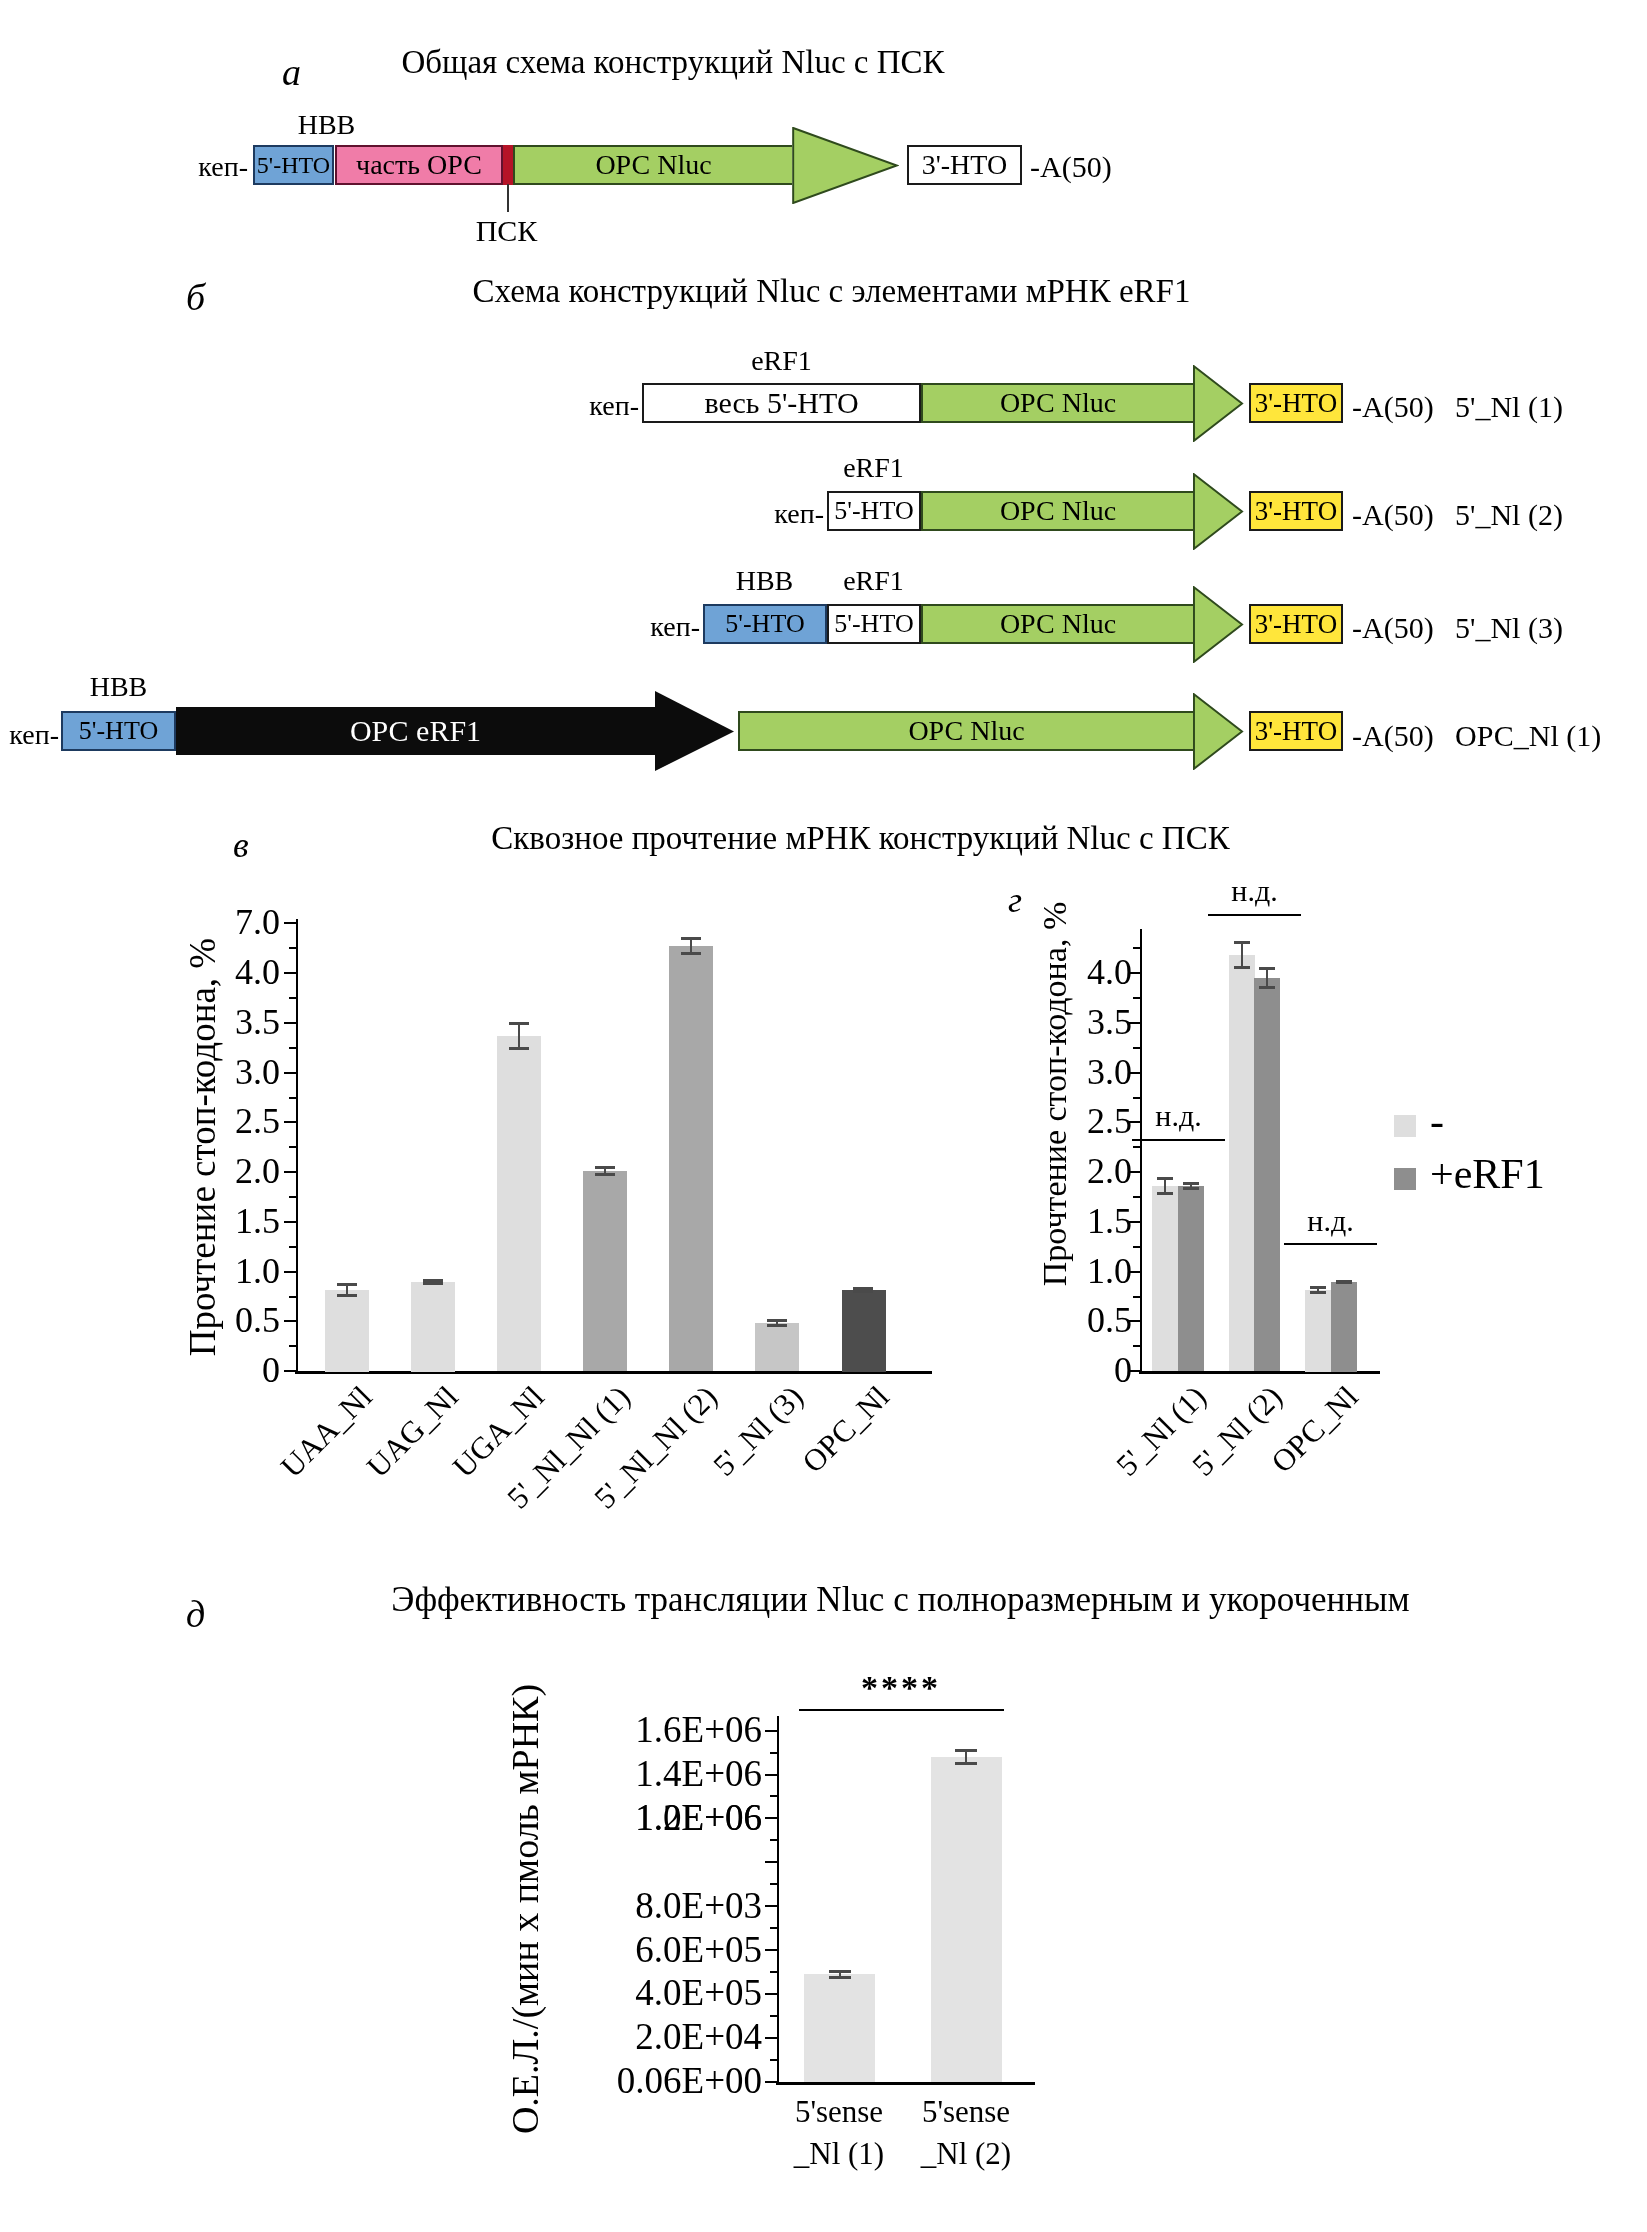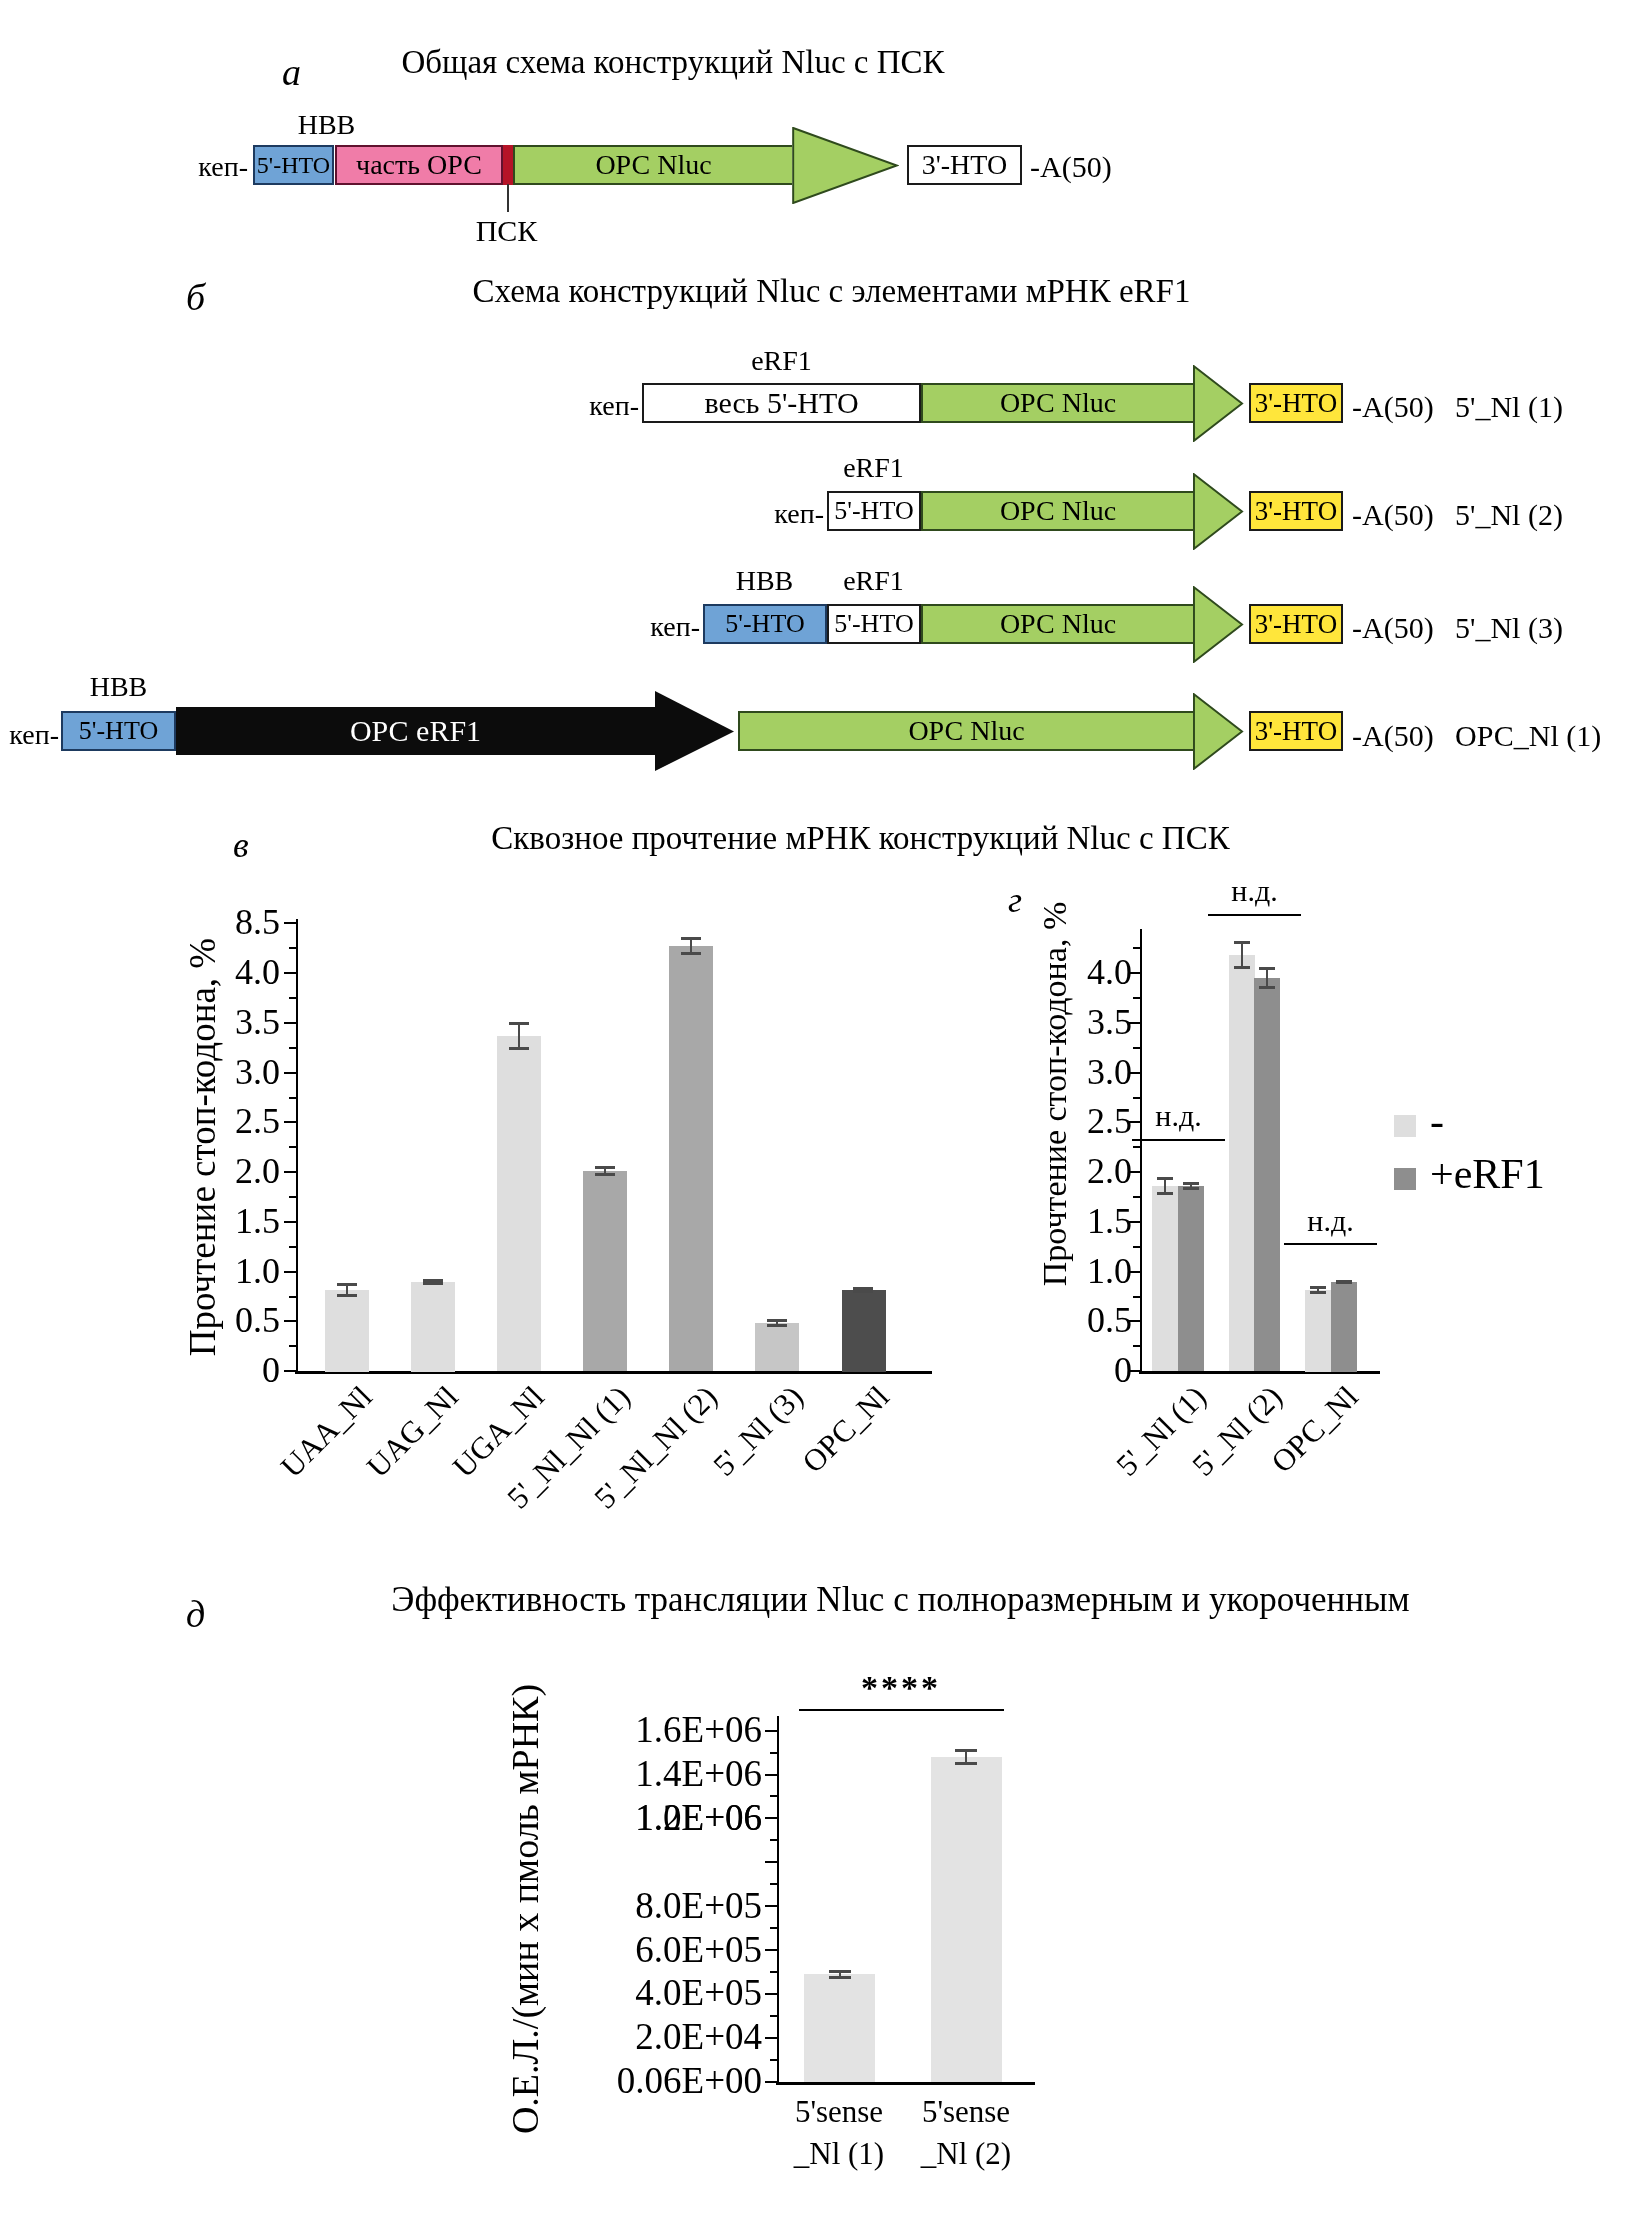--- a/index.html
+++ b/index.html
@@ -117,21 +117,21 @@
     <div style="position: absolute; left: 151px; top: 1150px; width: 129px; text-align: right; font-size: 36px; white-space: nowrap;">2.0</div>
     <div style="position: absolute; left: 284px; top: 1121px; width: 12px; height: 2px; background: rgb(0, 0, 0);"></div>
     <div style="position: absolute; left: 151px; top: 1100px; width: 129px; text-align: right; font-size: 36px; white-space: nowrap;">2.5</div>
     <div style="position: absolute; left: 284px; top: 1072px; width: 12px; height: 2px; background: rgb(0, 0, 0);"></div>
     <div style="position: absolute; left: 151px; top: 1051px; width: 129px; text-align: right; font-size: 36px; white-space: nowrap;">3.0</div>
     <div style="position: absolute; left: 284px; top: 1022px; width: 12px; height: 2px; background: rgb(0, 0, 0);"></div>
     <div style="position: absolute; left: 151px; top: 1001px; width: 129px; text-align: right; font-size: 36px; white-space: nowrap;">3.5</div>
     <div style="position: absolute; left: 284px; top: 972px; width: 12px; height: 2px; background: rgb(0, 0, 0);"></div>
     <div style="position: absolute; left: 151px; top: 951px; width: 129px; text-align: right; font-size: 36px; white-space: nowrap;">4.0</div>
     <div style="position: absolute; left: 284px; top: 922px; width: 12px; height: 2px; background: rgb(0, 0, 0);"></div>
-    <div style="position: absolute; left: 151px; top: 901px; width: 129px; text-align: right; font-size: 36px; white-space: nowrap;">8.5</div>
+    <div style="position: absolute; left: 151px; top: 901px; width: 129px; text-align: right; font-size: 36px; white-space: nowrap;">7.0</div>
     <div style="position: absolute; left: 289px; top: 1345px; width: 7px; height: 2px; background: rgb(0, 0, 0);"></div>
     <div style="position: absolute; left: 289px; top: 1296px; width: 7px; height: 2px; background: rgb(0, 0, 0);"></div>
     <div style="position: absolute; left: 289px; top: 1246px; width: 7px; height: 2px; background: rgb(0, 0, 0);"></div>
     <div style="position: absolute; left: 289px; top: 1196px; width: 7px; height: 2px; background: rgb(0, 0, 0);"></div>
     <div style="position: absolute; left: 289px; top: 1146px; width: 7px; height: 2px; background: rgb(0, 0, 0);"></div>
     <div style="position: absolute; left: 289px; top: 1097px; width: 7px; height: 2px; background: rgb(0, 0, 0);"></div>
     <div style="position: absolute; left: 289px; top: 1047px; width: 7px; height: 2px; background: rgb(0, 0, 0);"></div>
     <div style="position: absolute; left: 289px; top: 997px; width: 7px; height: 2px; background: rgb(0, 0, 0);"></div>
     <div style="position: absolute; left: 289px; top: 947px; width: 7px; height: 2px; background: rgb(0, 0, 0);"></div>
     <div style="position: absolute; left: 325px; top: 1290px; width: 44px; height: 82px; background: rgb(222, 222, 222);"></div>
@@ -241,21 +241,21 @@
     <div style="position: absolute; left: 776px; top: 2082px; width: 259px; height: 3px; background: rgb(0, 0, 0);"></div>
     <div style="position: absolute; left: 765px; top: 2081px; width: 12px; height: 2px; background: rgb(0, 0, 0);"></div>
     <div style="position: absolute; left: 549px; top: 2059px; width: 213px; text-align: right; font-size: 37px; white-space: nowrap;">0.06E+00</div>
     <div style="position: absolute; left: 765px; top: 2037px; width: 12px; height: 2px; background: rgb(0, 0, 0);"></div>
     <div style="position: absolute; left: 549px; top: 2015px; width: 213px; text-align: right; font-size: 37px; white-space: nowrap;">2.0E+04</div>
     <div style="position: absolute; left: 765px; top: 1993px; width: 12px; height: 2px; background: rgb(0, 0, 0);"></div>
     <div style="position: absolute; left: 549px; top: 1971px; width: 213px; text-align: right; font-size: 37px; white-space: nowrap;">4.0E+05</div>
     <div style="position: absolute; left: 765px; top: 1949px; width: 12px; height: 2px; background: rgb(0, 0, 0);"></div>
     <div style="position: absolute; left: 549px; top: 1928px; width: 213px; text-align: right; font-size: 37px; white-space: nowrap;">6.0E+05</div>
     <div style="position: absolute; left: 765px; top: 1905px; width: 12px; height: 2px; background: rgb(0, 0, 0);"></div>
-    <div style="position: absolute; left: 549px; top: 1884px; width: 213px; text-align: right; font-size: 37px; white-space: nowrap;">8.0E+05</div>
+    <div style="position: absolute; left: 549px; top: 1884px; width: 213px; text-align: right; font-size: 37px; white-space: nowrap;">8.0E+03</div>
     <div style="position: absolute; left: 765px; top: 1861px; width: 12px; height: 2px; background: rgb(0, 0, 0);"></div>
     <div style="position: absolute; left: 549px; top: 1796px; width: 213px; text-align: right; font-size: 37px; white-space: nowrap;">1.0E+06</div>
     <div style="position: absolute; left: 765px; top: 1817px; width: 12px; height: 2px; background: rgb(0, 0, 0);"></div>
     <div style="position: absolute; left: 549px; top: 1796px; width: 213px; text-align: right; font-size: 37px; white-space: nowrap;">1.2E+06</div>
     <div style="position: absolute; left: 765px; top: 1774px; width: 12px; height: 2px; background: rgb(0, 0, 0);"></div>
     <div style="position: absolute; left: 549px; top: 1752px; width: 213px; text-align: right; font-size: 37px; white-space: nowrap;">1.4E+06</div>
     <div style="position: absolute; left: 765px; top: 1730px; width: 12px; height: 2px; background: rgb(0, 0, 0);"></div>
     <div style="position: absolute; left: 549px; top: 1708px; width: 213px; text-align: right; font-size: 37px; white-space: nowrap;">1.6E+06</div>
     <div style="position: absolute; left: 770px; top: 2059px; width: 7px; height: 2px; background: rgb(0, 0, 0);"></div>
     <div style="position: absolute; left: 770px; top: 2015px; width: 7px; height: 2px; background: rgb(0, 0, 0);"></div>

